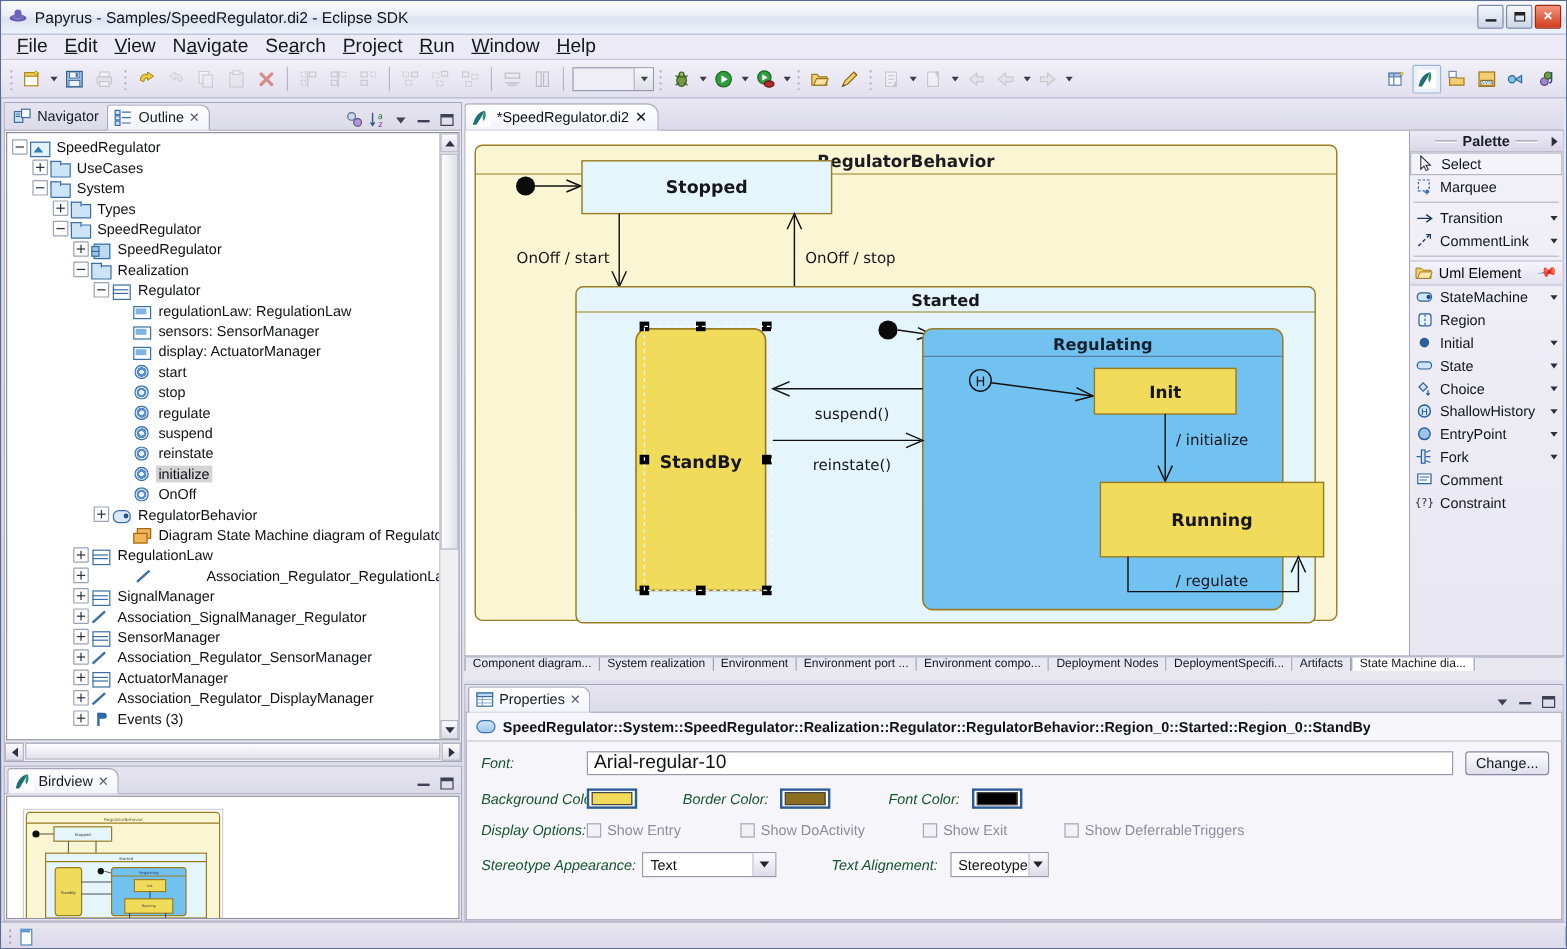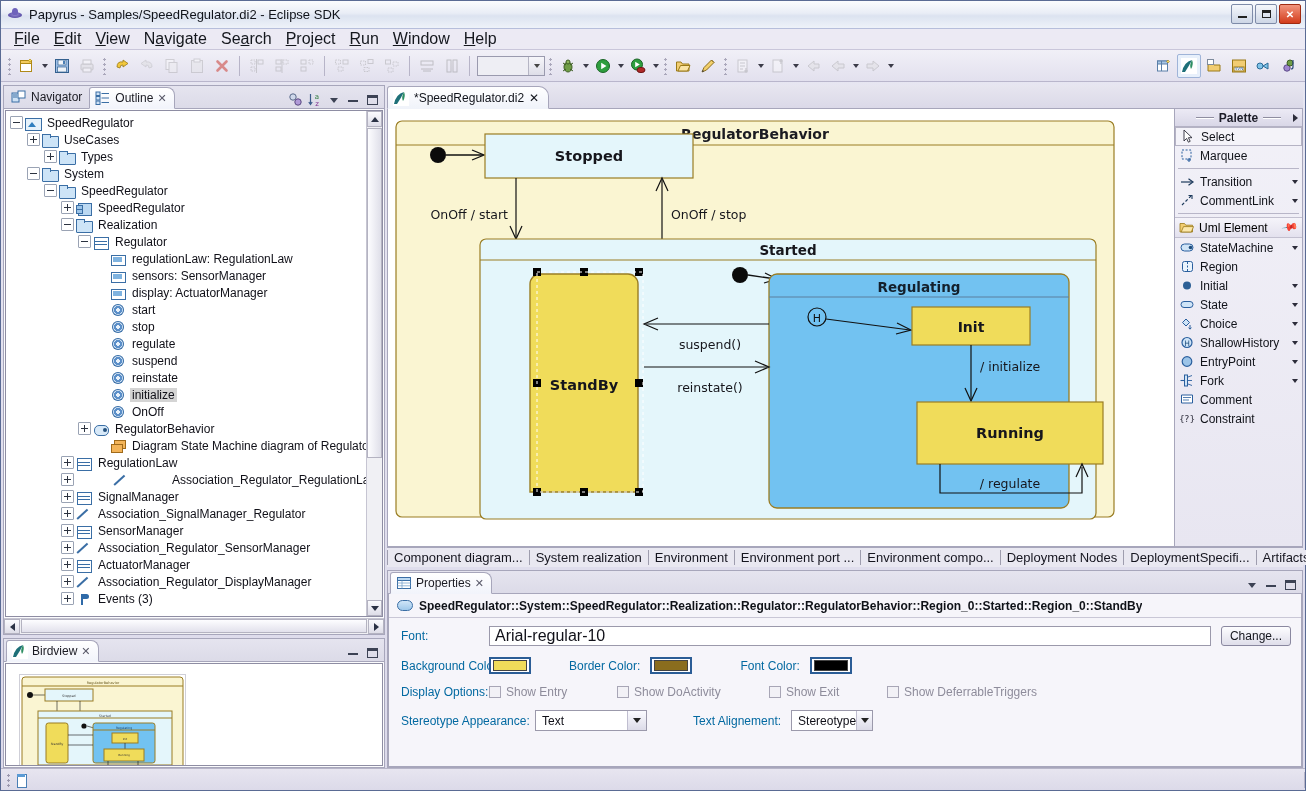--- a/index.html
+++ b/index.html
@@ -280,22 +280,22 @@
     height:21px;display:flex;align-items:center;gap:5px;padding:0 4px 0 4px;
     background:linear-gradient(to bottom,#f5f4fa,#e3e1ee);
     border-top:1px solid #c2c0d0;border-bottom:1px solid #c2c0d0;
     font-weight:normal; position:relative; cursor:pointer;
   }
   .pal-group .pin{position:absolute;right:5px;color:#3b4a63;font-size:11px;transform:rotate(35deg);}
   .pi { width:15px;height:15px;flex:none;position:relative; }
 
   
   .dtabs {
-    height:20px; display:flex; align-items:center; background:#e9e8f1;
-    border-top:1px solid #a7a6bb; font-size:13px;
+    height:20px; display:flex; align-items:flex-start; background:#e9e8f1;
+    border-top:1px solid #a7a6bb; font-size:10px;
   }
   .dtab {
     display:flex;align-items:center;padding:0 6px;border-right:1px solid #9e9dae;
     background:#e9e8f1; color:#15151f; cursor:pointer; white-space:nowrap;
   }
   .dtab:first-child{border-left:1px solid #9e9dae;}
   .dtab.active{background:#ffffff;border-left:1px solid #9e9dae;}
 
   
   .props { height:198px; flex:none; margin-top:3px; display:flex;flex-direction:column;}
@@ -306,21 +306,21 @@
   }
   .props-header .st-ic{width:16px;height:11px;border-radius:6px;border:1px solid #3a6ea5;background:linear-gradient(to bottom,#cfe5f8,#9fc8ea);flex:none;}
   .props-title{font-weight:bold;font-size:12px;color:#0f1218;white-space:nowrap;overflow:hidden;}
   .props-main{flex:1;display:flex;min-height:0;}
   .props-tabs{width:90px;flex:none;display:flex;flex-direction:column;padding-top:2px;background:#f6f5fa;border-right:1px solid #c9c7d6;}
   .ptab{height:20px;display:flex;align-items:center;padding-left:8px;font-size:12px;color:#14161d;cursor:pointer;
         background:#e6e4ef;border:1px solid #c9c7d6;border-left:none;border-bottom:none;}
   .ptab.active{background:#f6f5fa;font-weight:bold;border-right-color:#f6f5fa;}
   .props-form{flex:1;padding:8px 10px 0 12px;min-width:0;}
   .frow{display:flex;align-items:center;margin-bottom:11px;}
-  .flabel{font-size:12px;color:#0369a1;white-space:nowrap;}
+  .flabel{font-size:12px;color:#14532d;white-space:nowrap;font-style:italic;}
   .ftext{
     height:20px;border:1px solid #9b99ab;background:#fff;flex:1;min-width:0;
     display:flex;align-items:center;padding:0 5px;font-size:16px;color:#101018;
   }
   .btn {
     height:20px;border:1px solid #8a88a0;border-radius:3px;
     background:linear-gradient(to bottom,#fdfdff,#dfdeea);
     padding:0 8px;font-size:12px;color:#14161d;cursor:pointer;display:flex;align-items:center;
   }
   .swatch{width:42px;height:17px;border:2px solid #2b5d96;background:#fff;display:flex;align-items:center;justify-content:center;cursor:pointer;}
@@ -664,29 +664,29 @@
               <div class="trow" style="padding-left: 0px;">
                 <span class="exp "></span>
                 <span class="ticon i-model"></span>
                 <span class="tlabel">SpeedRegulator</span>
               </div>
               <div class="trow" style="padding-left: 17px;">
                 <span class="exp plus"></span>
                 <span class="ticon i-folder"></span>
                 <span class="tlabel">UseCases</span>
               </div>
+              <div class="trow" style="padding-left: 17px;">
+                <span class="exp "></span>
+                <span class="ticon i-folder"></span>
+                <span class="tlabel">System</span>
+              </div>
               <div class="trow" style="padding-left: 34px;">
                 <span class="exp plus"></span>
                 <span class="ticon i-folder"></span>
                 <span class="tlabel">Types</span>
-              </div>
-              <div class="trow" style="padding-left: 17px;">
-                <span class="exp "></span>
-                <span class="ticon i-folder"></span>
-                <span class="tlabel">System</span>
               </div>
               <div class="trow" style="padding-left: 34px;">
                 <span class="exp "></span>
                 <span class="ticon i-folder"></span>
                 <span class="tlabel">SpeedRegulator</span>
               </div>
               <div class="trow" style="padding-left: 51px;">
                 <span class="exp plus"></span>
                 <span class="ticon i-comp"></span>
                 <span class="tlabel">SpeedRegulator</span>

